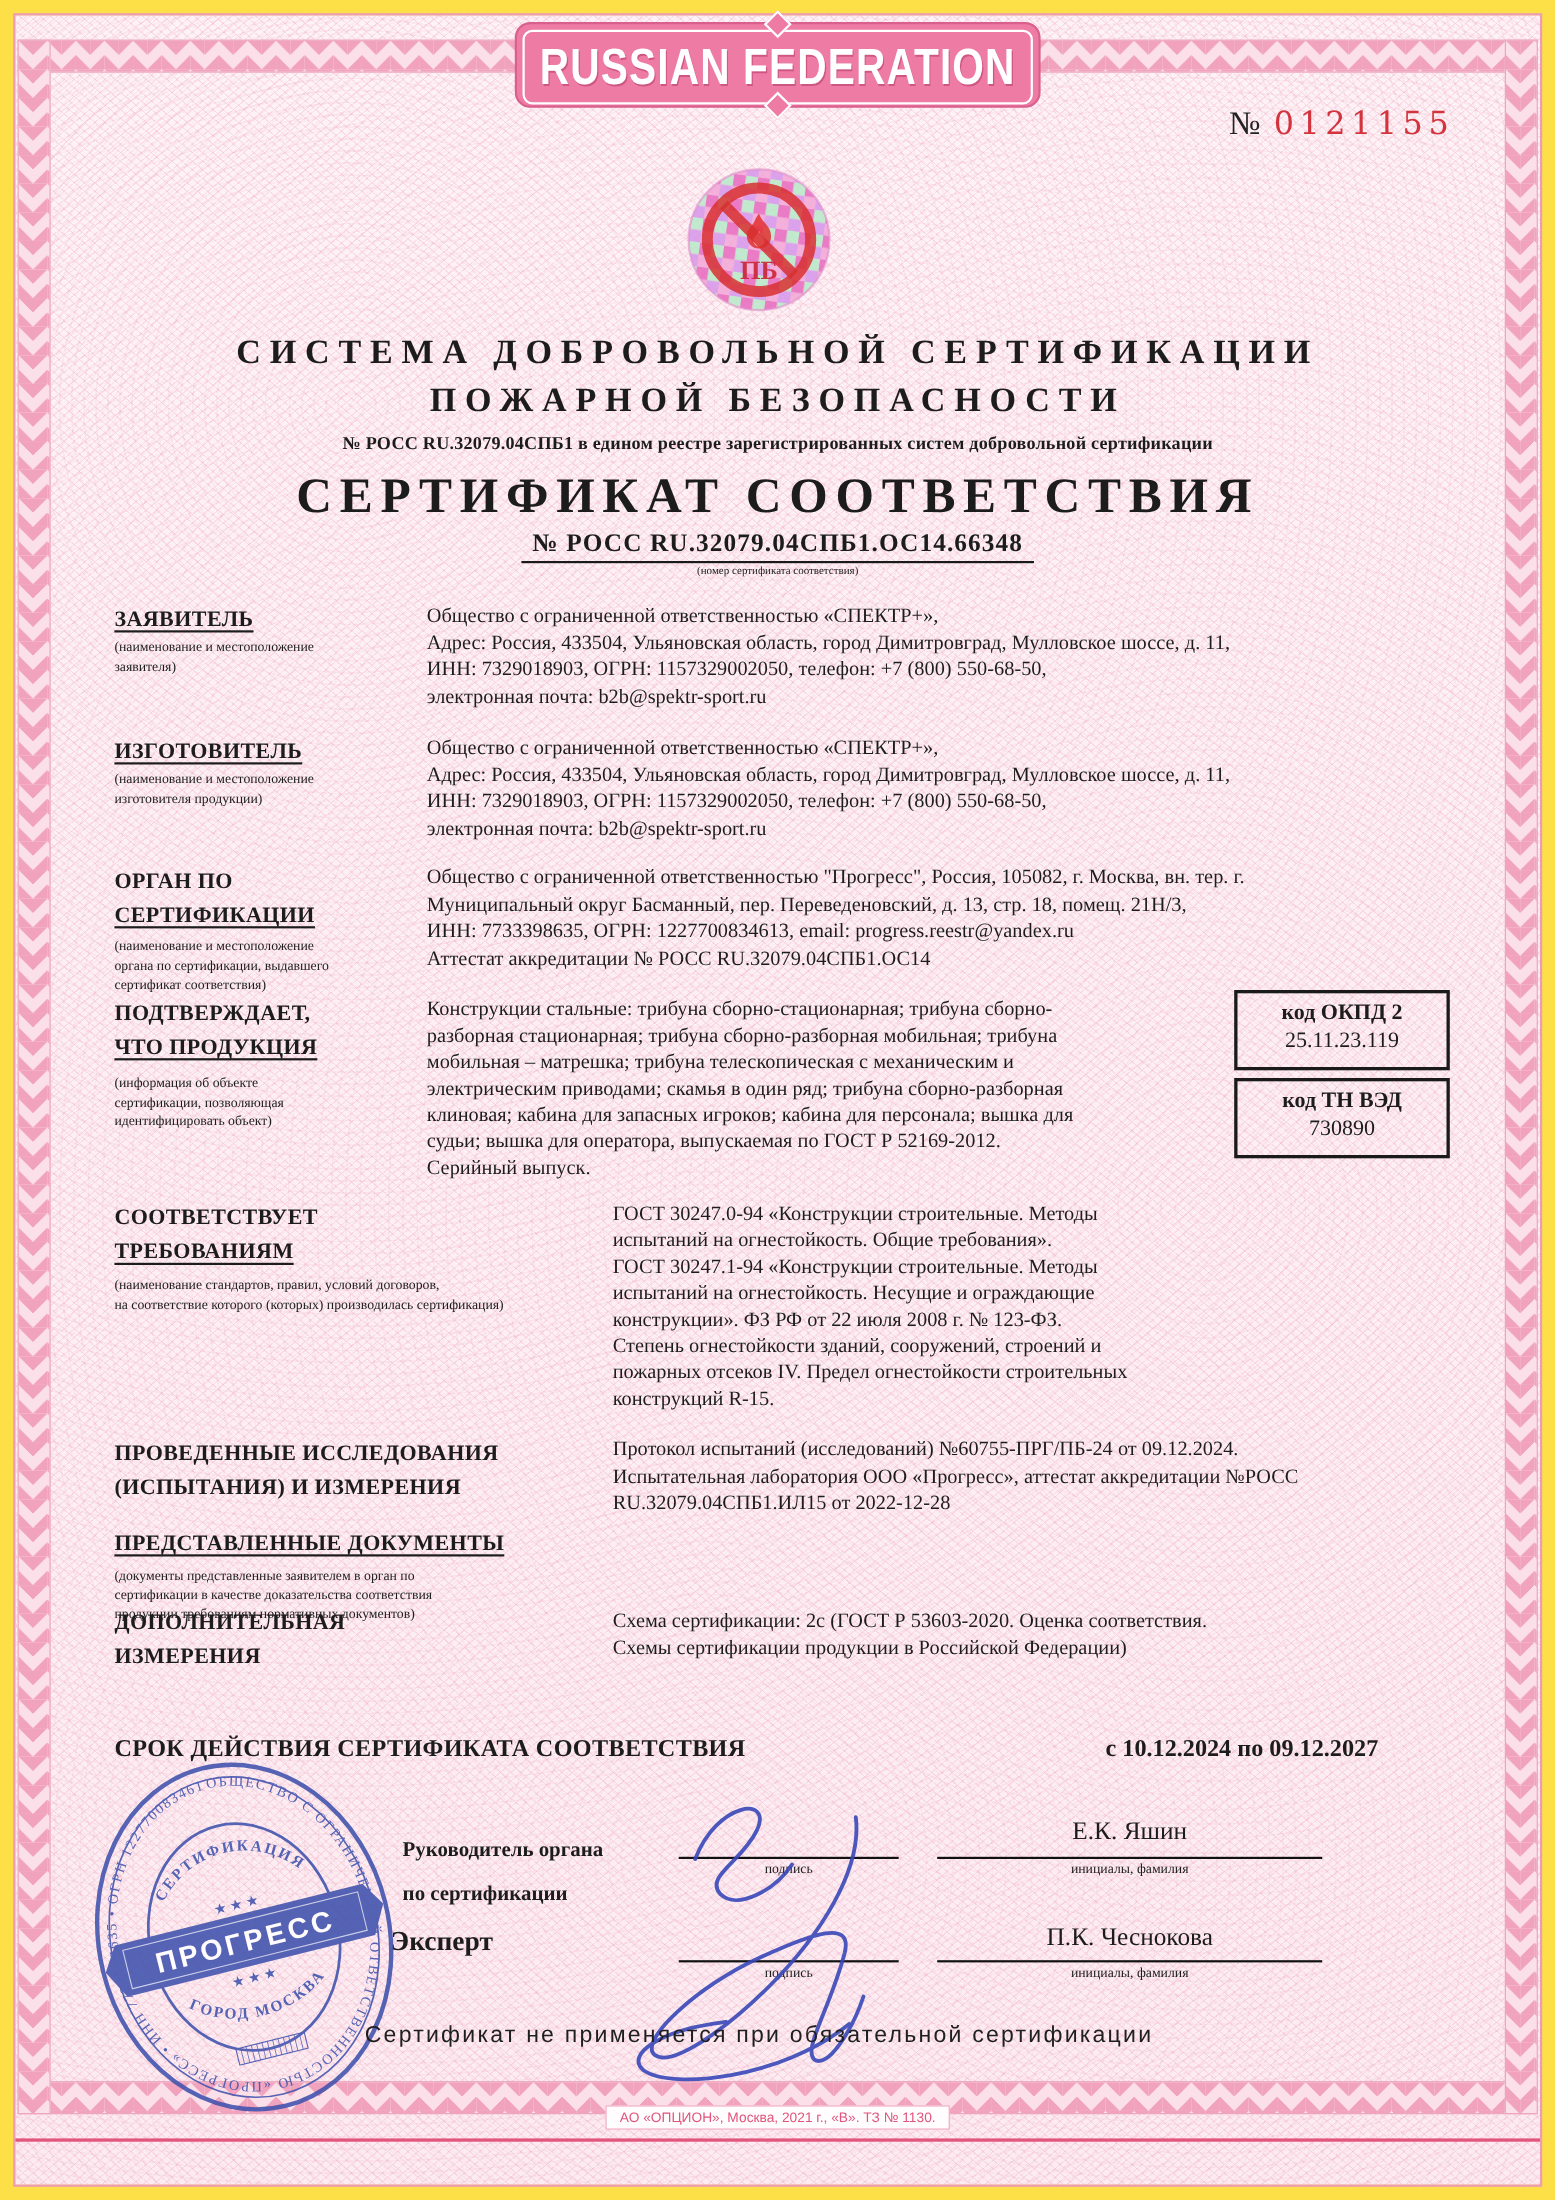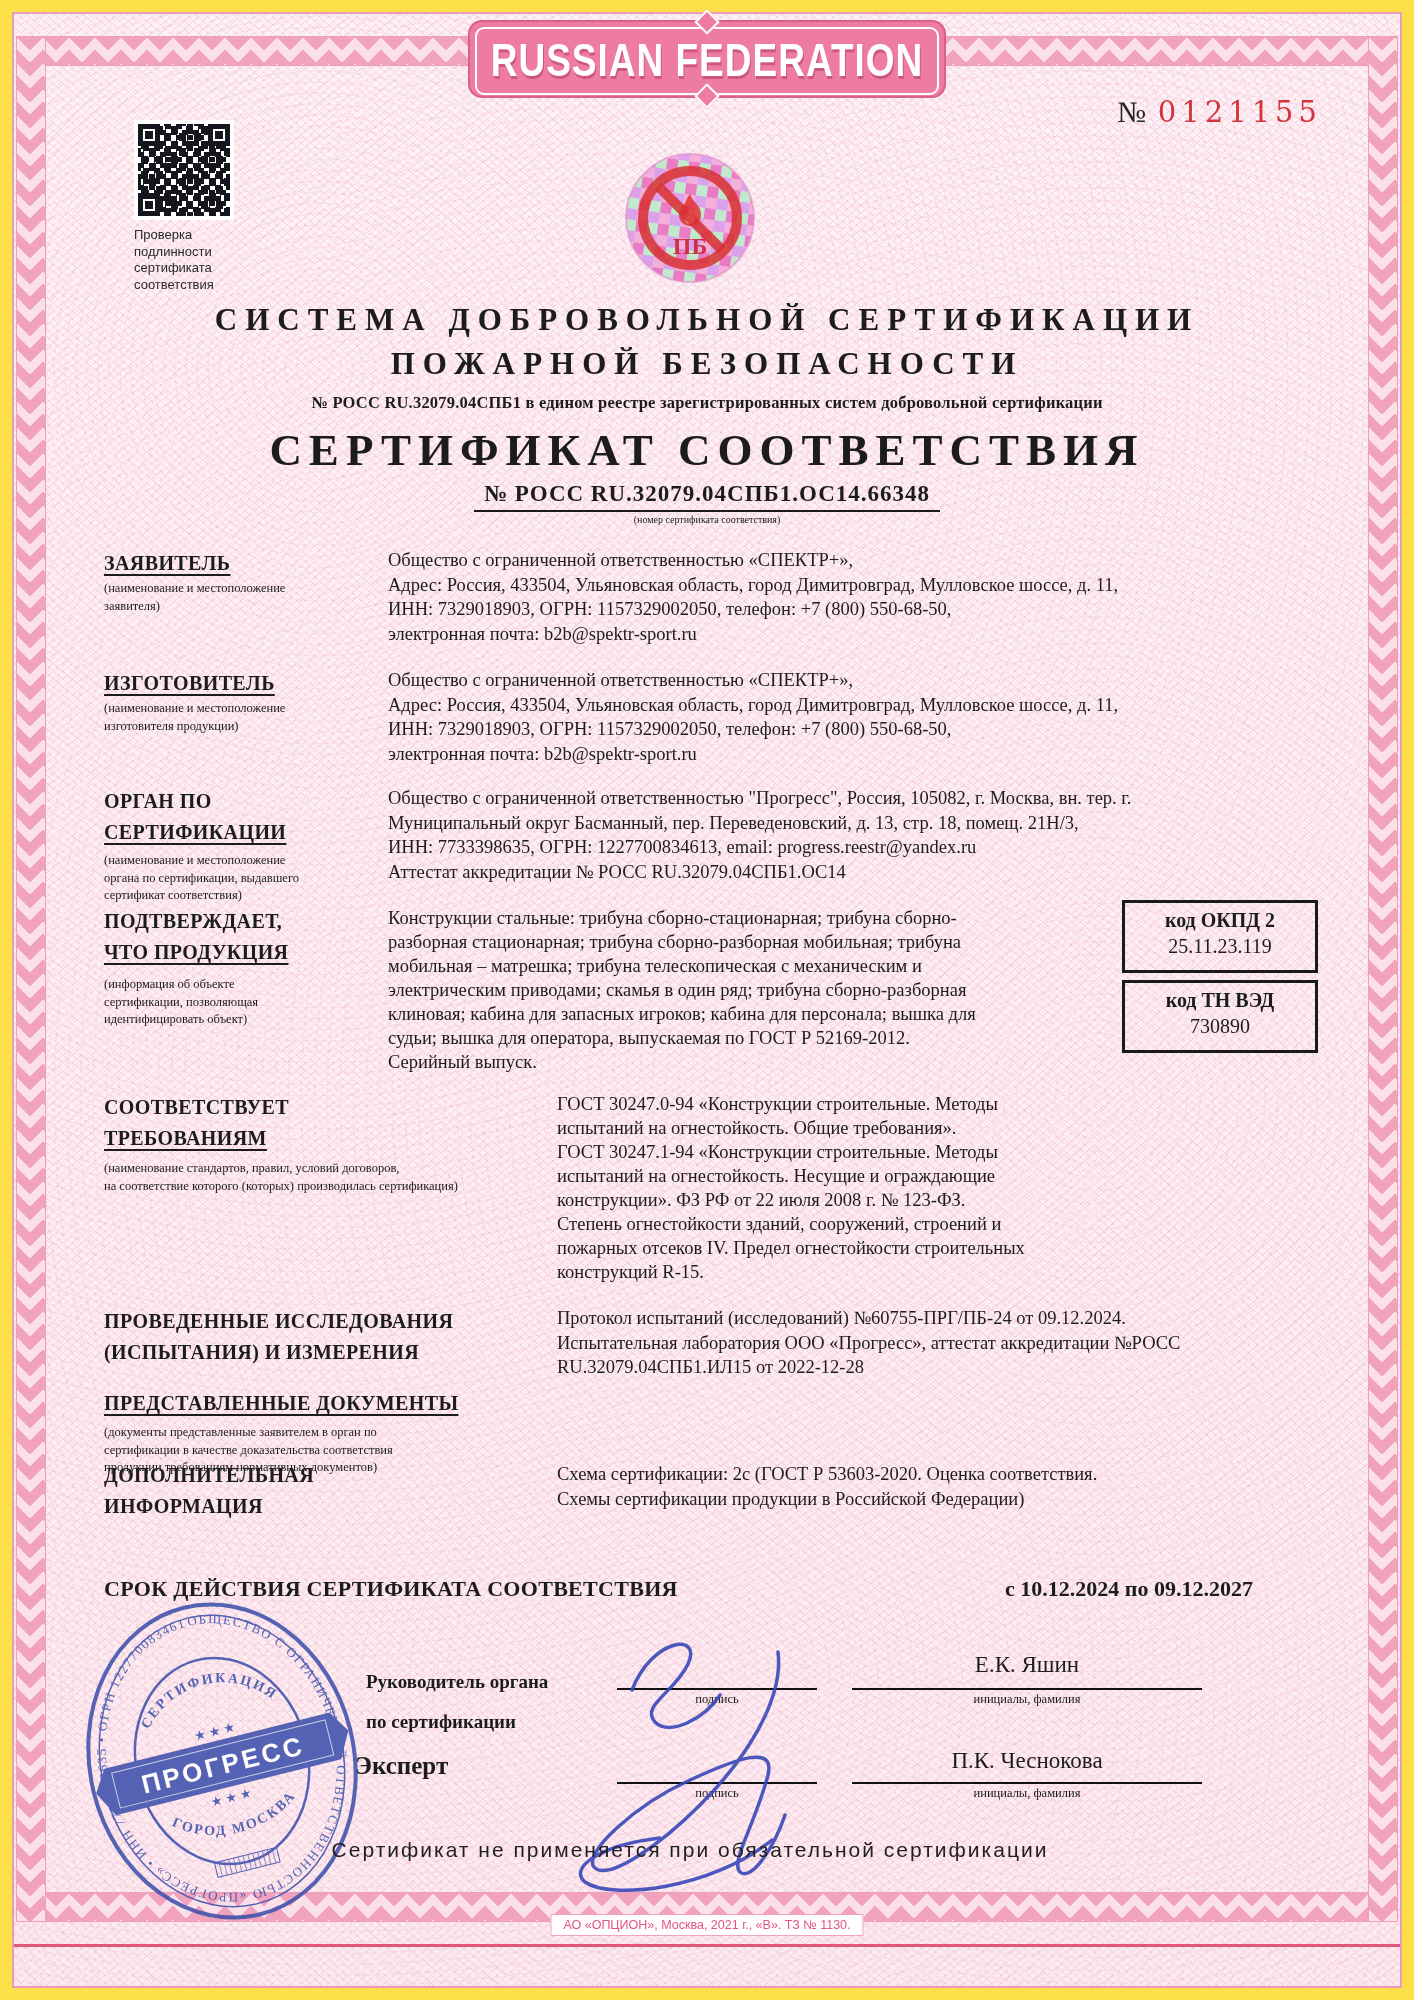--- a/index.html
+++ b/index.html
@@ -118,38 +118,20 @@
     <div class="banner-in">
       <span class="banner-title">RUSSIAN FEDERATION</span>
     </div>
   </div>
 
   <div class="serial">
     <span class="sign">№</span>
     <span class="digits">0121155</span>
   </div>
 
-  <div class="qr-block">
-    <div class="qr">
-      <div class="qr-pattern"></div>
-      <div class="finder f-tl">
-          <div class="fi"></div>
-        </div>
-      <div class="finder f-tr">
-          <div class="fi"></div>
-        </div>
-      <div class="finder f-bl">
-          <div class="fi"></div>
-        </div>
-    </div>
-    <div class="qr-caption">Проверка
-подлинности
-сертификата
-соответствия</div>
-  </div>
 
   <svg class="holo" width="132" height="132" viewBox="0 0 132 132">
     <defs>
       <pattern id="holoPat" width="22" height="22" patternUnits="userSpaceOnUse" patternTransform="rotate(8)">
         <rect width="22" height="22" fill="#f2a8d8"></rect>
         <rect width="11" height="11" fill="#e86cc0"></rect>
         <rect x="11" y="11" width="11" height="11" fill="#d898ec"></rect>
         <rect x="11" width="11" height="11" fill="#b9e9c9"></rect>
       </pattern>
     </defs>
@@ -236,21 +218,21 @@
   <div class="content col-b" style="top:1306px">Протокол испытаний (исследований) №60755-ПРГ/ПБ-24 от 09.12.2024.
 Испытательная лаборатория ООО «Прогресс», аттестат аккредитации №РОСС
 RU.32079.04СПБ1.ИЛ15 от 2022-12-28</div>
 
   <div class="label u" style="top:1388px">ПРЕДСТАВЛЕННЫЕ ДОКУМЕНТЫ</div>
   <div class="sub" style="top:1424px;width:370px">(документы представленные заявителем в орган по
 сертификации в качестве доказательства соответствия
 продукции требованиям нормативных документов)</div>
 
   <div class="label" style="top:1460px">ДОПОЛНИТЕЛЬНАЯ</div>
-  <div class="label" style="top:1491px">ИНФОРМАЦИЯ</div>
+  <div class="label" style="top:1491px">ИЗМЕРЕНИЯ</div>
   <div class="content col-b" style="top:1462px">Схема сертификации: 2с (ГОСТ Р 53603-2020. Оценка соответствия.
 Схемы сертификации продукции в Российской Федерации)</div>
 
   <div class="validity-label">СРОК ДЕЙСТВИЯ СЕРТИФИКАТА СООТВЕТСТВИЯ</div>
   <div class="validity-dates">с 10.12.2024 по 09.12.2027</div>
 
   <div class="role1">Руководитель органа
 по сертификации</div>
   <div class="role2">Эксперт</div>
   <div class="sig-line sl1"></div>

